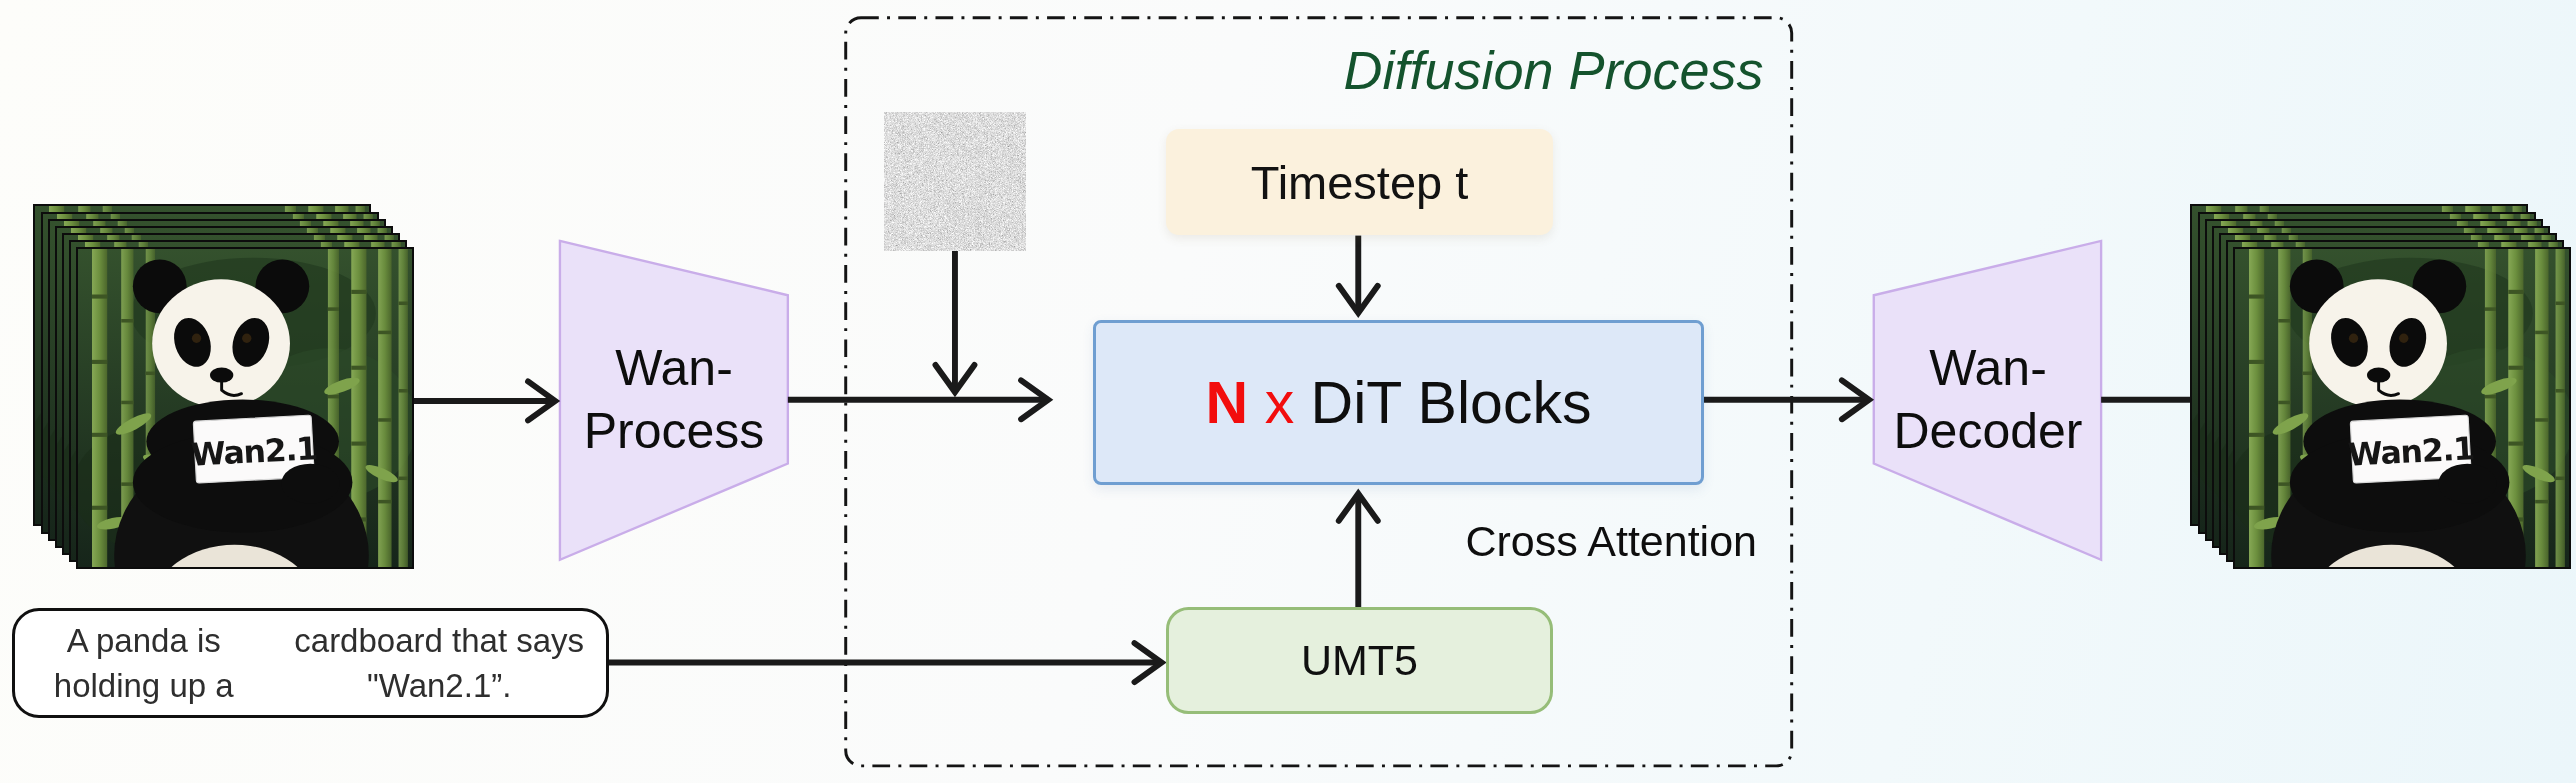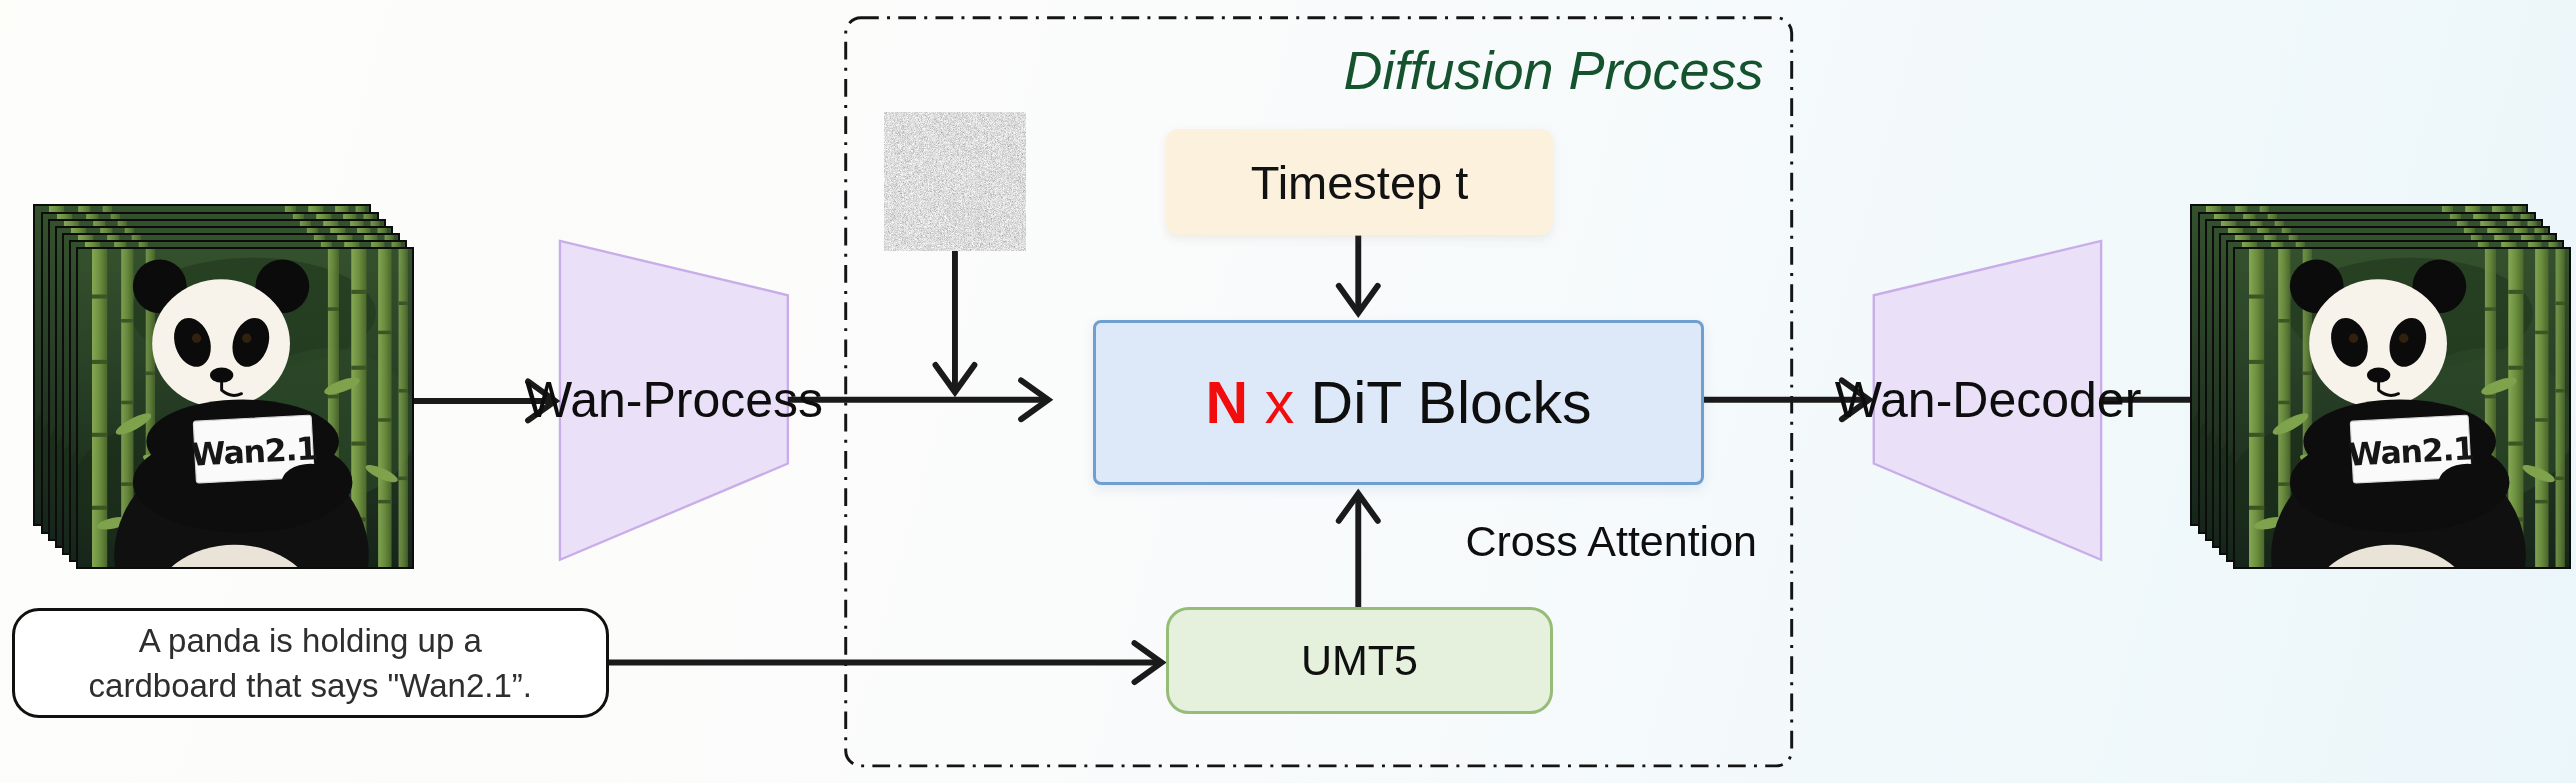--- a/index.html
+++ b/index.html
@@ -18,26 +18,26 @@
   #timestep-box .lbl{font-size:47px;color:#121212;}
   #dit-box{left:1093px;top:320px;width:611px;height:165px;background:var(--dit_fill);
     border:3.5px solid var(--dit_border);border-radius:8px;box-shadow:0 4.7px 11.8px rgba(60,100,160,.10);}
   #dit-box .lbl{font-size:59px;color:#0e0e0e;}
   #dit-box .n{color:var(--accent_red);font-weight:bold;}
   #dit-box .x{color:var(--accent_red);}
   #umt5-box{left:1166px;top:607px;width:387px;height:107px;background:var(--umt5_fill);
     border:3px solid var(--umt5_border);border-radius:22.4px;}
   #umt5-box .lbl{font-size:43px;color:#101010;}
   #prompt-box{left:11.8px;top:608px;width:597px;height:110px;background:#ffffff;
-    border:3px solid #101010;border-radius:27px;flex-direction:column;}
+    border:3px solid #101010;border-radius:27px;flex-direction:row;}
   #prompt-box .line{font-size:33px;line-height:45px;color:#2e2e2e;}
   
   #diffusion-title{left:1323px;top:39px;width:461px;text-align:center;font-size:54px;font-style:italic;color:#14532d;}
   #cross-attn{left:1379px;top:517px;width:378px;text-align:right;font-size:43px;color:#0e0e0e;}
-  .trap-label{position:absolute;width:228px;height:142px;display:flex;flex-direction:row;
+  .trap-label{position:absolute;width:228px;height:142px;display:flex;flex-direction:column;
     align-items:center;justify-content:center;font-size:50px;line-height:63px;color:#0d0d0d;}
   #encoder-label{left:560px;top:329px;}
   #decoder-label{left:1874px;top:329px;}
   
   .media-stack{position:absolute;width:338px;height:322px;}
   #stack-left{left:76px;top:247px;}
   #stack-right{left:2233px;top:247px;}
   .frame{position:absolute;left:0;top:0;width:338px;height:322px;box-sizing:border-box;
     border:2.4px solid #0c0c0c;background:#243b21;}
   .frame svg{display:block;width:100%;height:100%;}

